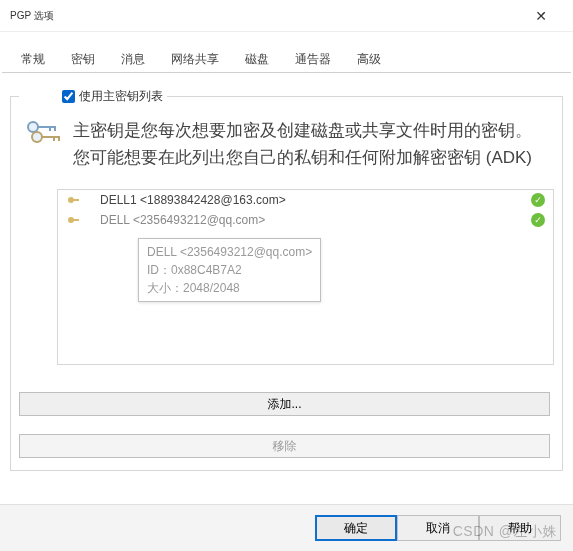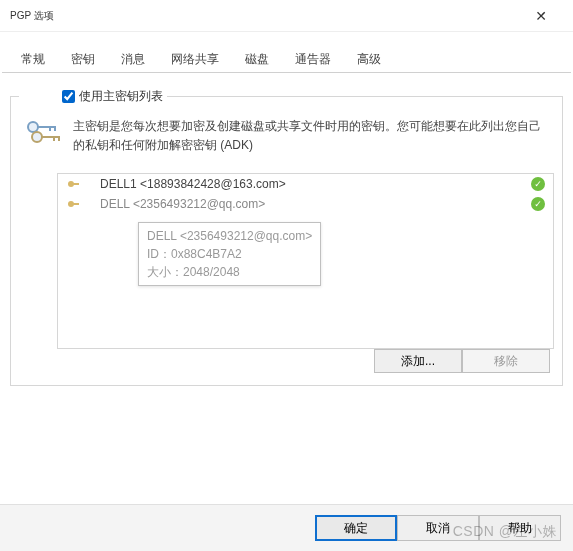--- a/index.html
+++ b/index.html
@@ -11,30 +11,30 @@
   .tabs { display: flex; align-items: center; padding: 12px 6px 0 6px; border-bottom: 1px solid #d0d0d0; margin:0 2px; }
   .tab { padding: 5px 12px; font-size: 12px; color: #444; border: 1px solid transparent; border-bottom: none; cursor: pointer; position: relative; top:1px;}
   .tab.active { background: #fff; border: 1px solid #d0d0d0; border-bottom: 1px solid #fff; }
   .content { padding: 15px 10px 0 10px; flex: 1; }
   fieldset { border: 1px solid #d6d6d6; padding: 2px 8px 12px 8px; position: relative; }
   legend { padding: 0 4px; }
   legend label { font-size: 12px; display:flex; align-items:center; gap:4px;padding-left:39px;}
   legend input[type=checkbox] { vertical-align: middle; accent-color:#0066cc; }
   .top-row { display: flex; align-items: flex-start; gap: 12px; padding: 10px 6px 6px 6px; }
   .keys-icon svg { width: 36px; height: 30px; }
-  .desc { font-size: 12px; line-height: 1.6; color: #444; }
+  .desc { font-size: 17px; line-height: 1.6; color: #444; }
   .keylist { margin: 12px 0 0 38px; border: 1px solid #d6d6d6; height: 176px; position: relative; background:#fff;}
   .row { display: flex; align-items: center; gap: 20px; padding: 3px 8px;  }
   .row .kicon svg { width:14px; height:14px; display:block;}
   .row .line { white-space:nowrap; overflow:hidden; text-overflow:ellipsis; }
   .row.r1 .line { color:#444; }
   .row.r2 .line { color:#888; }
   .check { margin-left:auto; width:14px; height:14px; border-radius:50%; background:#6fbf3f; display:flex; align-items:center; justify-content:center; color:#fff; font-size:9px; }
   .tooltip { position:absolute; top:48px; left:80px; border:1px solid #c0c0c0; background:#fff; padding:4px 8px; box-shadow:0 1px 3px rgba(0,0,0,0.12); color:#999; font-size:12px; line-height:1.5;}
-  .action-row { display:flex; justify-content:flex-end; margin-top:0; padding-right:4px;}
+  .action-row { display:flex; justify-content:flex-end; gap:18px; margin-top:27px; padding-right:4px;flex-direction:column;}
   .btn { min-width:88px; height:24px; border:1px solid #bfbfbf; background:#efefef; font-size:12px; cursor:pointer; font-family:inherit;}
   .btn:disabled { color:#9a9a9a; background:#f4f4f4; }
   .footer { display:flex; justify-content:flex-end; gap:0; padding:10px 12px; border-top:1px solid #e0e0e0; background:#f4f4f4; }
   .footer .btn { min-width:82px; height:26px; }
   .footer .btn.primary { border:2px solid #0f6fcf; background:#e9e9e9;}
   .watermark { position:absolute; bottom:10px; right:16px; color:rgba(0,0,0,0.28); font-size:14px; letter-spacing:0.5px; pointer-events:none;}
   .rel { position:relative; }
 </style>
 </head>
 <body>

